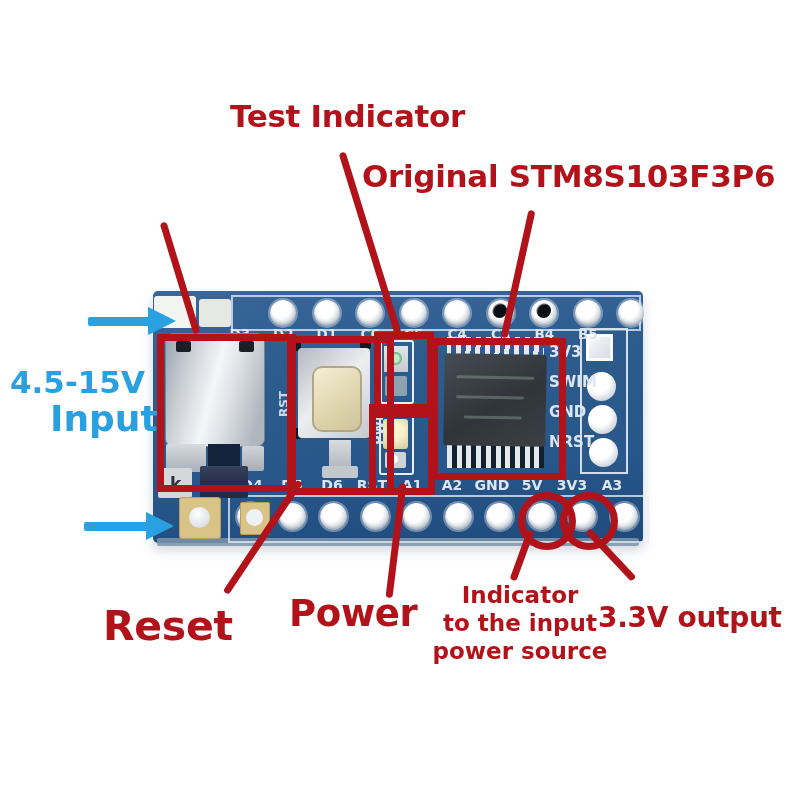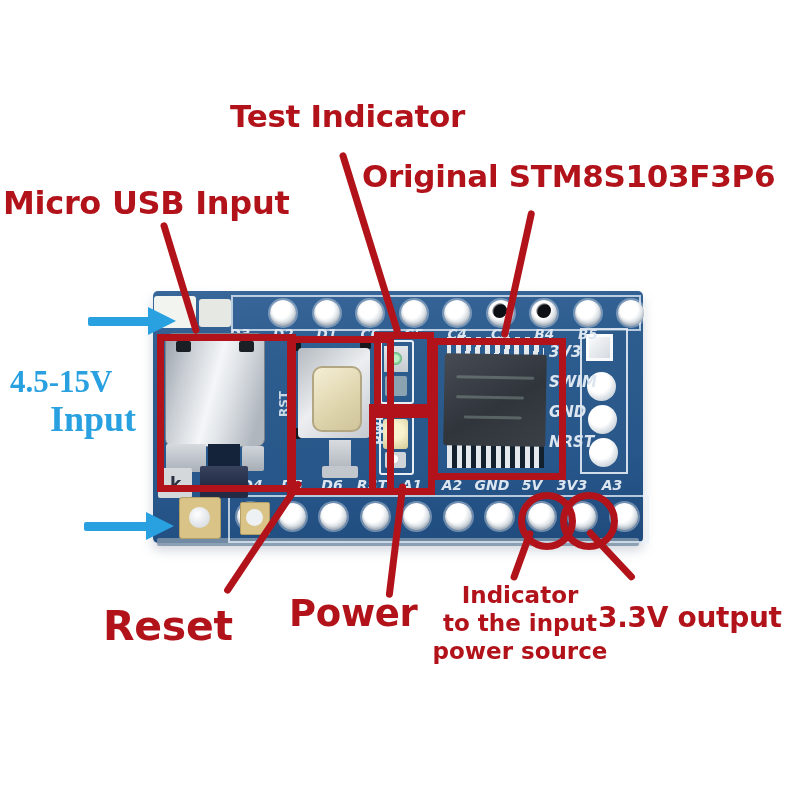--- a/index.html
+++ b/index.html
@@ -36,21 +36,21 @@
   .burn1{left:492px;top:303px;} .burn2{left:536px;top:303px;}
 
   
   .rh-square{left:586px;top:334px;width:27px;height:27px;background:linear-gradient(135deg,#ffffff,#cfd6dd);
              box-shadow:inset 0 0 0 3px rgba(255,255,255,.8);}
   .rh-pad{width:29px;height:29px;border-radius:50%;
           background:radial-gradient(circle at 40% 35%,#ffffff 0 42%,#d6dde3 68%,#a9b4c0 100%);}
   .rh-pad1{left:587px;top:372px;} .rh-pad2{left:588px;top:405px;} .rh-pad3{left:589px;top:438px;}
 
   
-  .pinlbls{display:flex;color:var(--silkscreen-white);font-weight:700;font-style:italic;}
+  .pinlbls{display:flex;color:var(--silkscreen-white);font-weight:700;}
   .pinlbls-top{left:218px;top:326px;font-size:13.5px;}
   .pinlbls-top span{flex:0 0 43.5px;text-align:center;}
   .pinlbls-bottom{left:232px;top:477px;font-size:14px;}
   .pinlbls-bottom span{flex:0 0 40px;text-align:center;}
   .pinlbls-right{left:549px;top:343px;flex-direction:column;gap:12px;font-size:15px;}
   .vtext{width:36px;height:36px;display:flex;align-items:center;justify-content:center;
          transform:rotate(-90deg);color:var(--silkscreen-white);font-weight:700;}
   .pwr-text{left:360px;top:410px;font-size:13px;}
   .rst-text{left:266px;top:386px;font-size:12px;opacity:.9;}
   .corner-k{left:170px;top:474px;font-size:17px;font-weight:700;color:#2a3140;}
@@ -128,21 +128,21 @@
   .a1-shaft{left:88px;top:317px;width:62px;} .a2-shaft{left:84px;top:522px;width:64px;}
   .arrow-head{width:0;height:0;border-top:14px solid transparent;border-bottom:14px solid transparent;
               border-left:28px solid var(--callout-blue);}
   .a1-head{left:148px;top:307px;} .a2-head{left:146px;top:512px;}
 
   
   .biglbl{color:var(--annotation-red);font-weight:700;letter-spacing:-0.3px;white-space:nowrap;}
   .lbl-test{left:204px;top:98px;font-size:31px;margin-left:26px;}
   .lbl-original{left:352px;top:158px;font-size:31px;margin-left:10px;}
   .lbl-usb{left:3px;top:184px;font-size:32px;}
-  .bluelbl{color:var(--callout-blue);font-weight:700;white-space:nowrap;font-family:Liberation Serif, serif;}
+  .bluelbl{color:var(--callout-blue);font-weight:700;white-space:nowrap;}
   .lbl-v1{left:10px;top:364px;font-size:31px;}
   .lbl-v2{left:50px;top:398px;font-size:36px;}
   .lbl-reset{left:103px;top:602px;font-size:41px;}
   .lbl-power{left:289px;top:592px;font-size:37px;}
   .lbl-conn{left:425px;top:581px;width:190px;text-align:center;font-size:23px;line-height:28px;
             color:var(--annotation-red);font-weight:700;}
   .lbl-33v{left:598px;top:577px;font-size:28px;margin-top:24px;}
 </style>
 </head>
 <body>
@@ -275,21 +275,20 @@
   <div class="abs rline rline-5v"></div>
   <div class="abs rline rline-3v3"></div>
 
   <div class="abs arrow-shaft a1-shaft"></div>
   <div class="abs arrow-head a1-head"></div>
   <div class="abs arrow-shaft a2-shaft"></div>
   <div class="abs arrow-head a2-head"></div>
 
   <div class="abs biglbl lbl-test">Test Indicator</div>
   <div class="abs biglbl lbl-original">Original STM8S103F3P6</div>
-  <div class="abs biglbl lbl-usb">Micro USB Input</div>
   <div class="abs bluelbl lbl-v1">4.5-15V</div>
   <div class="abs bluelbl lbl-v2">Input</div>
   <div class="abs biglbl lbl-reset">Reset</div>
   <div class="abs biglbl lbl-power">Power</div>
   <div class="abs lbl-conn">
     <div>Indicator</div>
     <div>to the input</div>
     <div>power source</div>
   </div>
   <div class="abs biglbl lbl-33v">3.3V output</div>

